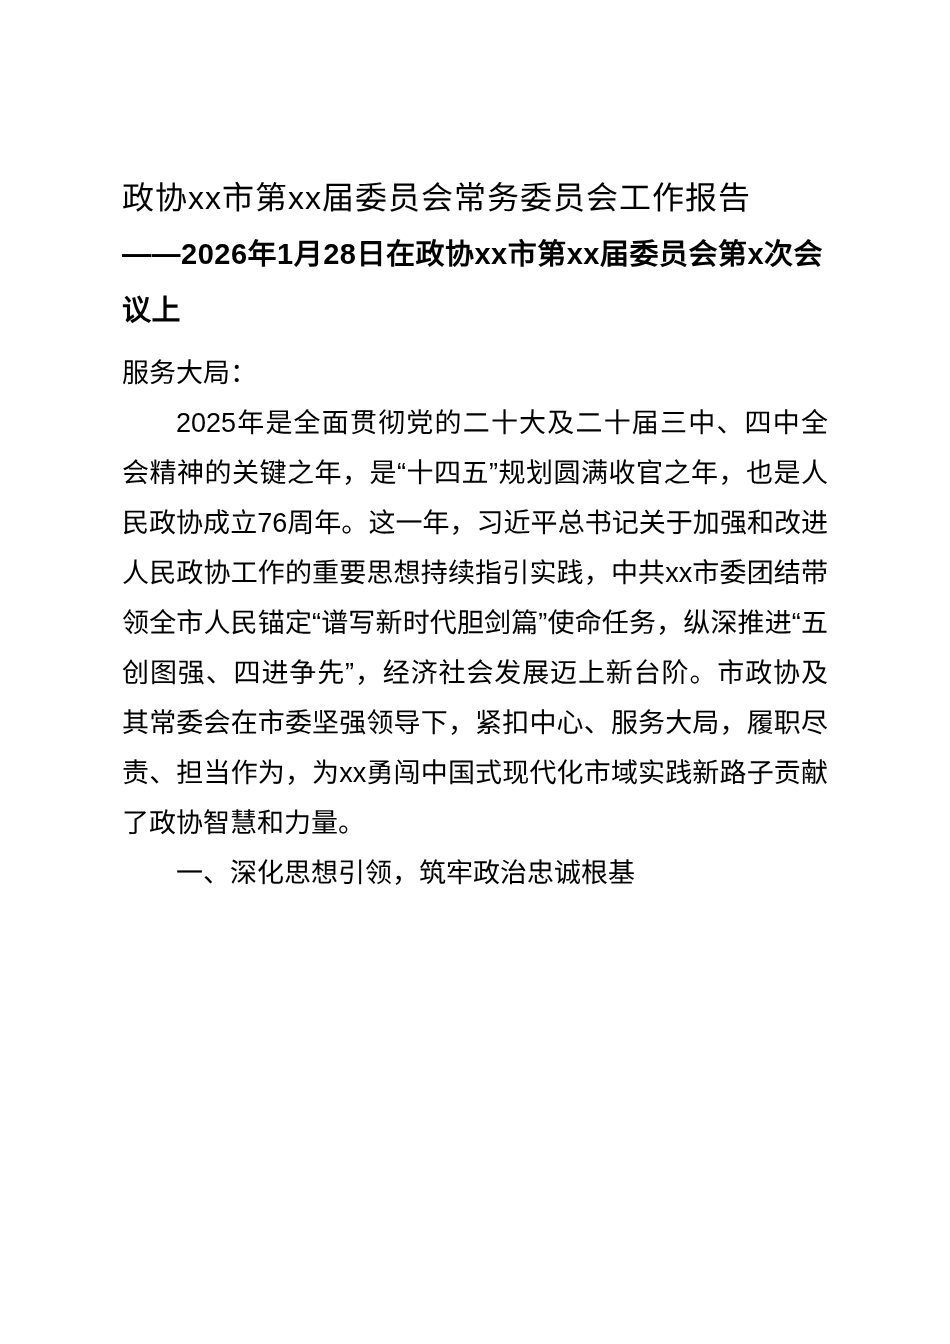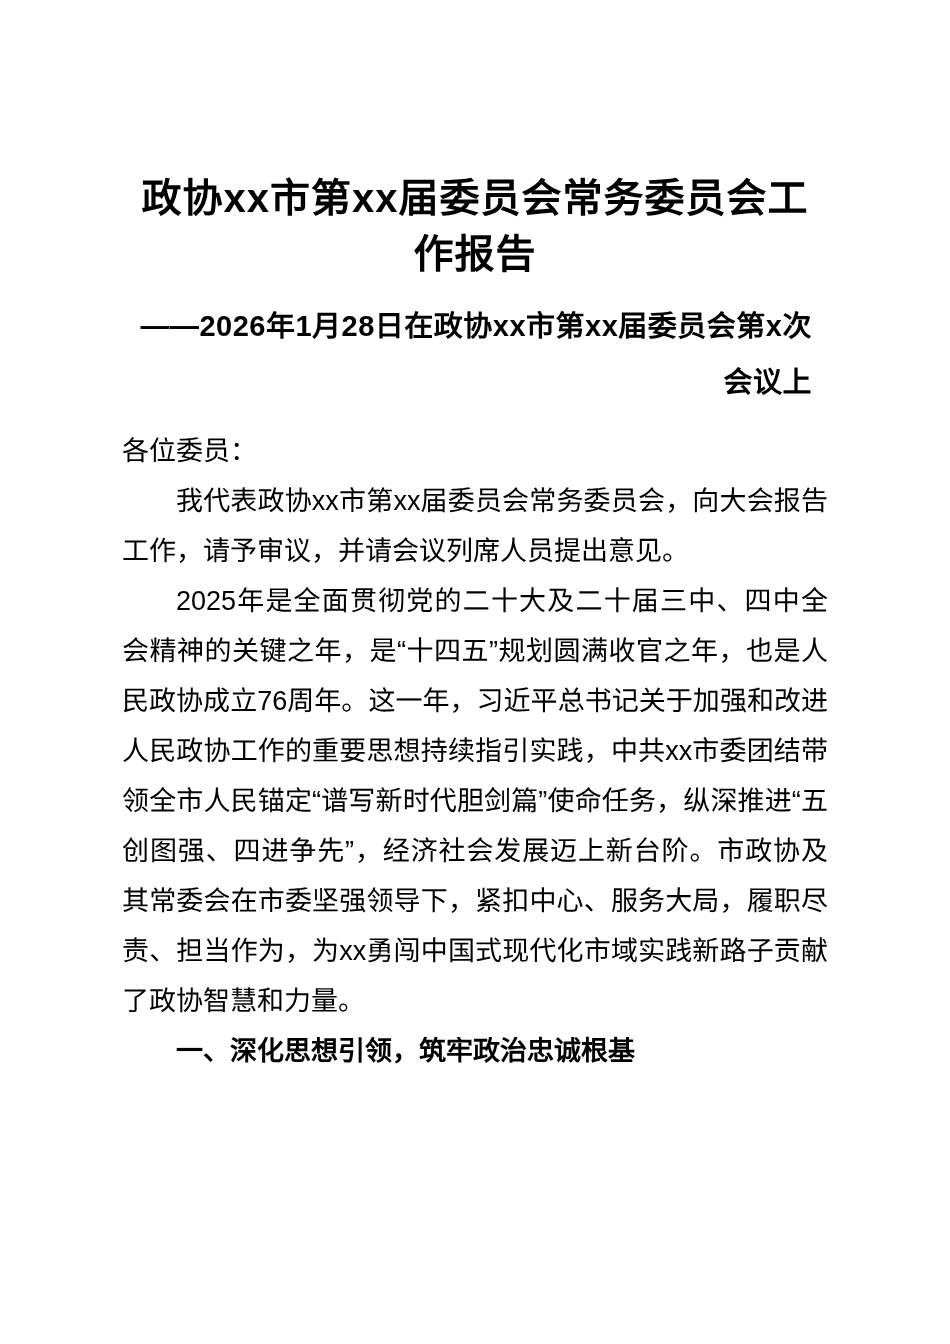--- a/index.html
+++ b/index.html
@@ -14,57 +14,56 @@
     margin: 0 auto;
     background: #ffffff;
     color: #000000;
     font-family: "Liberation Sans", "DejaVu Sans", sans-serif;
     box-sizing: border-box;
     padding: 170px 122px 0 122px;
     overflow: hidden;
   }
   .doc-title {
     margin: 0;
-    font-size: 40px;
-    font-weight: 700;
+    font-size: 32px;
+    font-weight: 400;
     line-height: 56px;
-    text-align: center;
+    text-align: left;
     letter-spacing: 1px;
   }
   .doc-subtitle {
-    margin: 16px;
+    margin: 0;
     font-size: 29px;
     font-weight: 700;
     line-height: 56px;
-    text-align: right;
+    text-align: left;
     letter-spacing: 0.5px;
   }
   .doc-body {
     margin-top: 10px;
     font-size: 27px;
     line-height: 50px;
   }
   .doc-body p {
     margin: 0;
     text-align: justify;
     text-justify: inter-ideograph;
     word-break: break-all;
   }
   .doc-body p.indent {
     text-indent: 2em;
   }
   .doc-body p.bold {
-    font-weight: 700;
+    font-weight: 400;
   }
 </style>
 </head>
 <body>
 
 <div class="page">
   <h1 class="doc-title">政协xx市第xx届委员会常务委员会工作报告</h1>
   <h2 class="doc-subtitle">——2026年1月28日在政协xx市第xx届委员会第x次会议上</h2>
   <div class="doc-body" id="doc-body">
-      <p>各位委员：</p>
-      <p class="indent">我代表政协xx市第xx届委员会常务委员会，向大会报告工作，请予审议，并请会议列席人员提出意见。</p>
+      <p>服务大局：</p>
       <p class="indent">2025年是全面贯彻党的二十大及二十届三中、四中全会精神的关键之年，是“十四五”规划圆满收官之年，也是人民政协成立76周年。这一年，习近平总书记关于加强和改进人民政协工作的重要思想持续指引实践，中共xx市委团结带领全市人民锚定“谱写新时代胆剑篇”使命任务，纵深推进“五创图强、四进争先”，经济社会发展迈上新台阶。市政协及其常委会在市委坚强领导下，紧扣中心、服务大局，履职尽责、担当作为，为xx勇闯中国式现代化市域实践新路子贡献了政协智慧和力量。</p>
       <p class="indent bold">一、深化思想引领，筑牢政治忠诚根基</p>
     </div>
 </div>
 
 </body></html>

